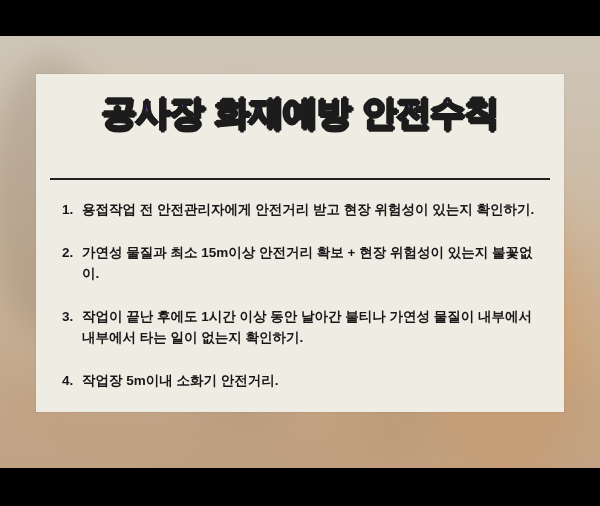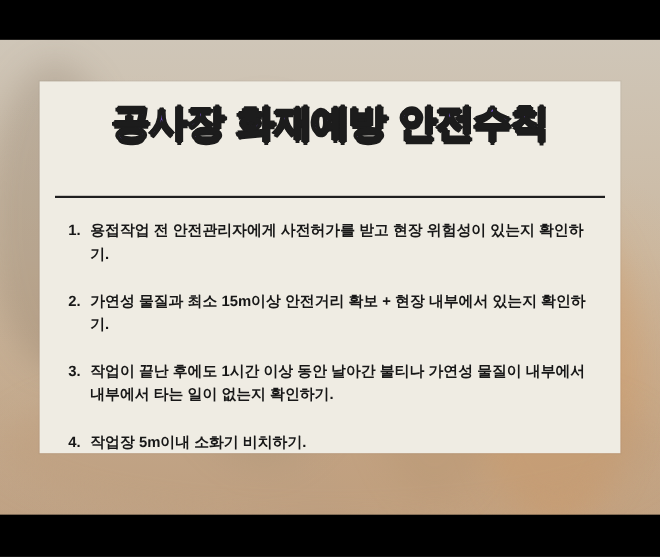--- a/index.html
+++ b/index.html
@@ -142,37 +142,37 @@
     <div class="title-wrap">
       <span class="title">공사장 화재예방 안전수칙</span>
     </div>
 
     <div class="divider"></div>
 
     <div class="list">
 
       <div class="item">
         <span class="num">1.</span>
-        <span class="txt">용접작업 전 안전관리자에게 사전허가를 받고  현장 위험성이 있는지 확인하기.</span>
+        <span class="txt">용접작업 전 안전관리자에게 안전거리 받고  현장 위험성이 있는지 확인하기.</span>
       </div>
 
       <div class="item">
         <span class="num">2.</span>
-        <span class="txt">가연성 물질과 최소 15m이상 안전거리 확보 + 현장 내부에서 있는지 확인하기.</span>
+        <span class="txt">가연성 물질과 최소 15m이상 안전거리 확보 + 현장 위험성이 있는지 불꽃없이.</span>
       </div>
 
       <div class="item">
         <span class="num">3.</span>
         <span class="txt">작업이 끝난 후에도 1시간 이상 동안 날아간 불티나 가연성 물질이 내부에서
 내부에서 타는 일이 없는지 확인하기.</span>
       </div>
 
       <div class="item">
         <span class="num">4.</span>
-        <span class="txt">작업장 5m이내 소화기 비치하기.</span>
+        <span class="txt">작업장 5m이내 소화기 안전거리.</span>
       </div>
 
     </div>
   </div>
 
   <div class="bar-top"></div>
   <div class="bar-bottom"></div>
 
 </div>
 

